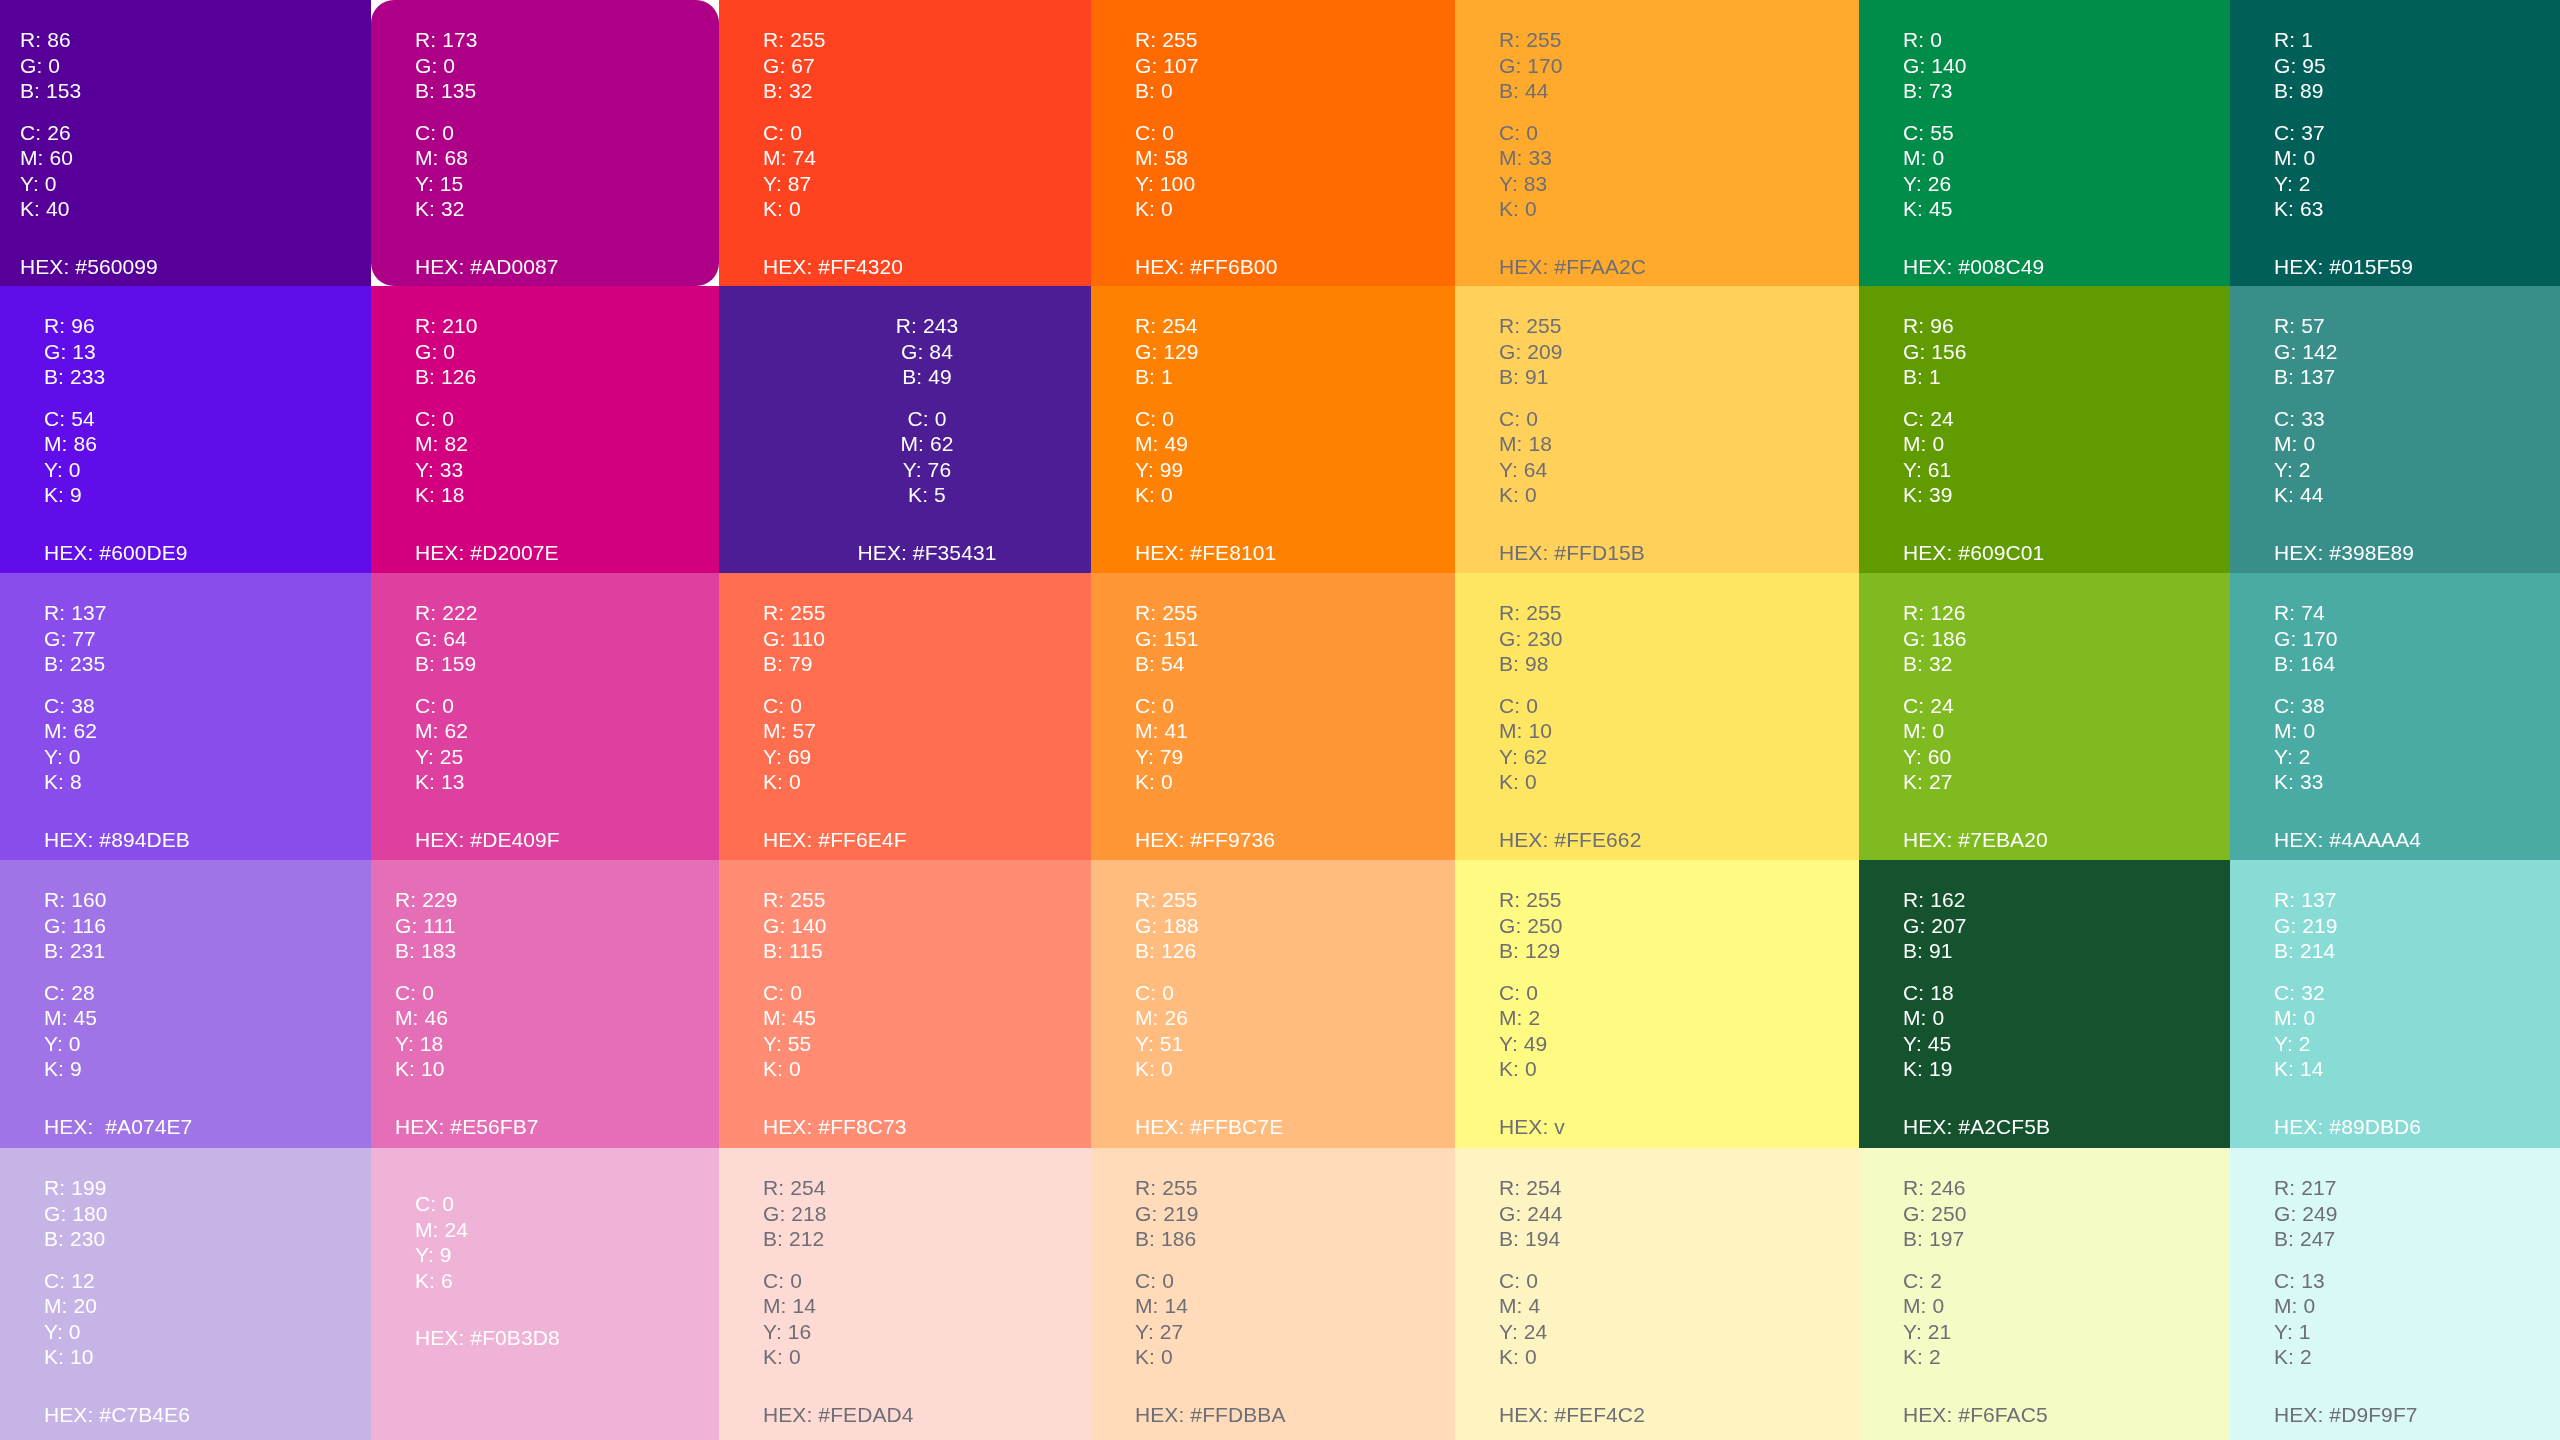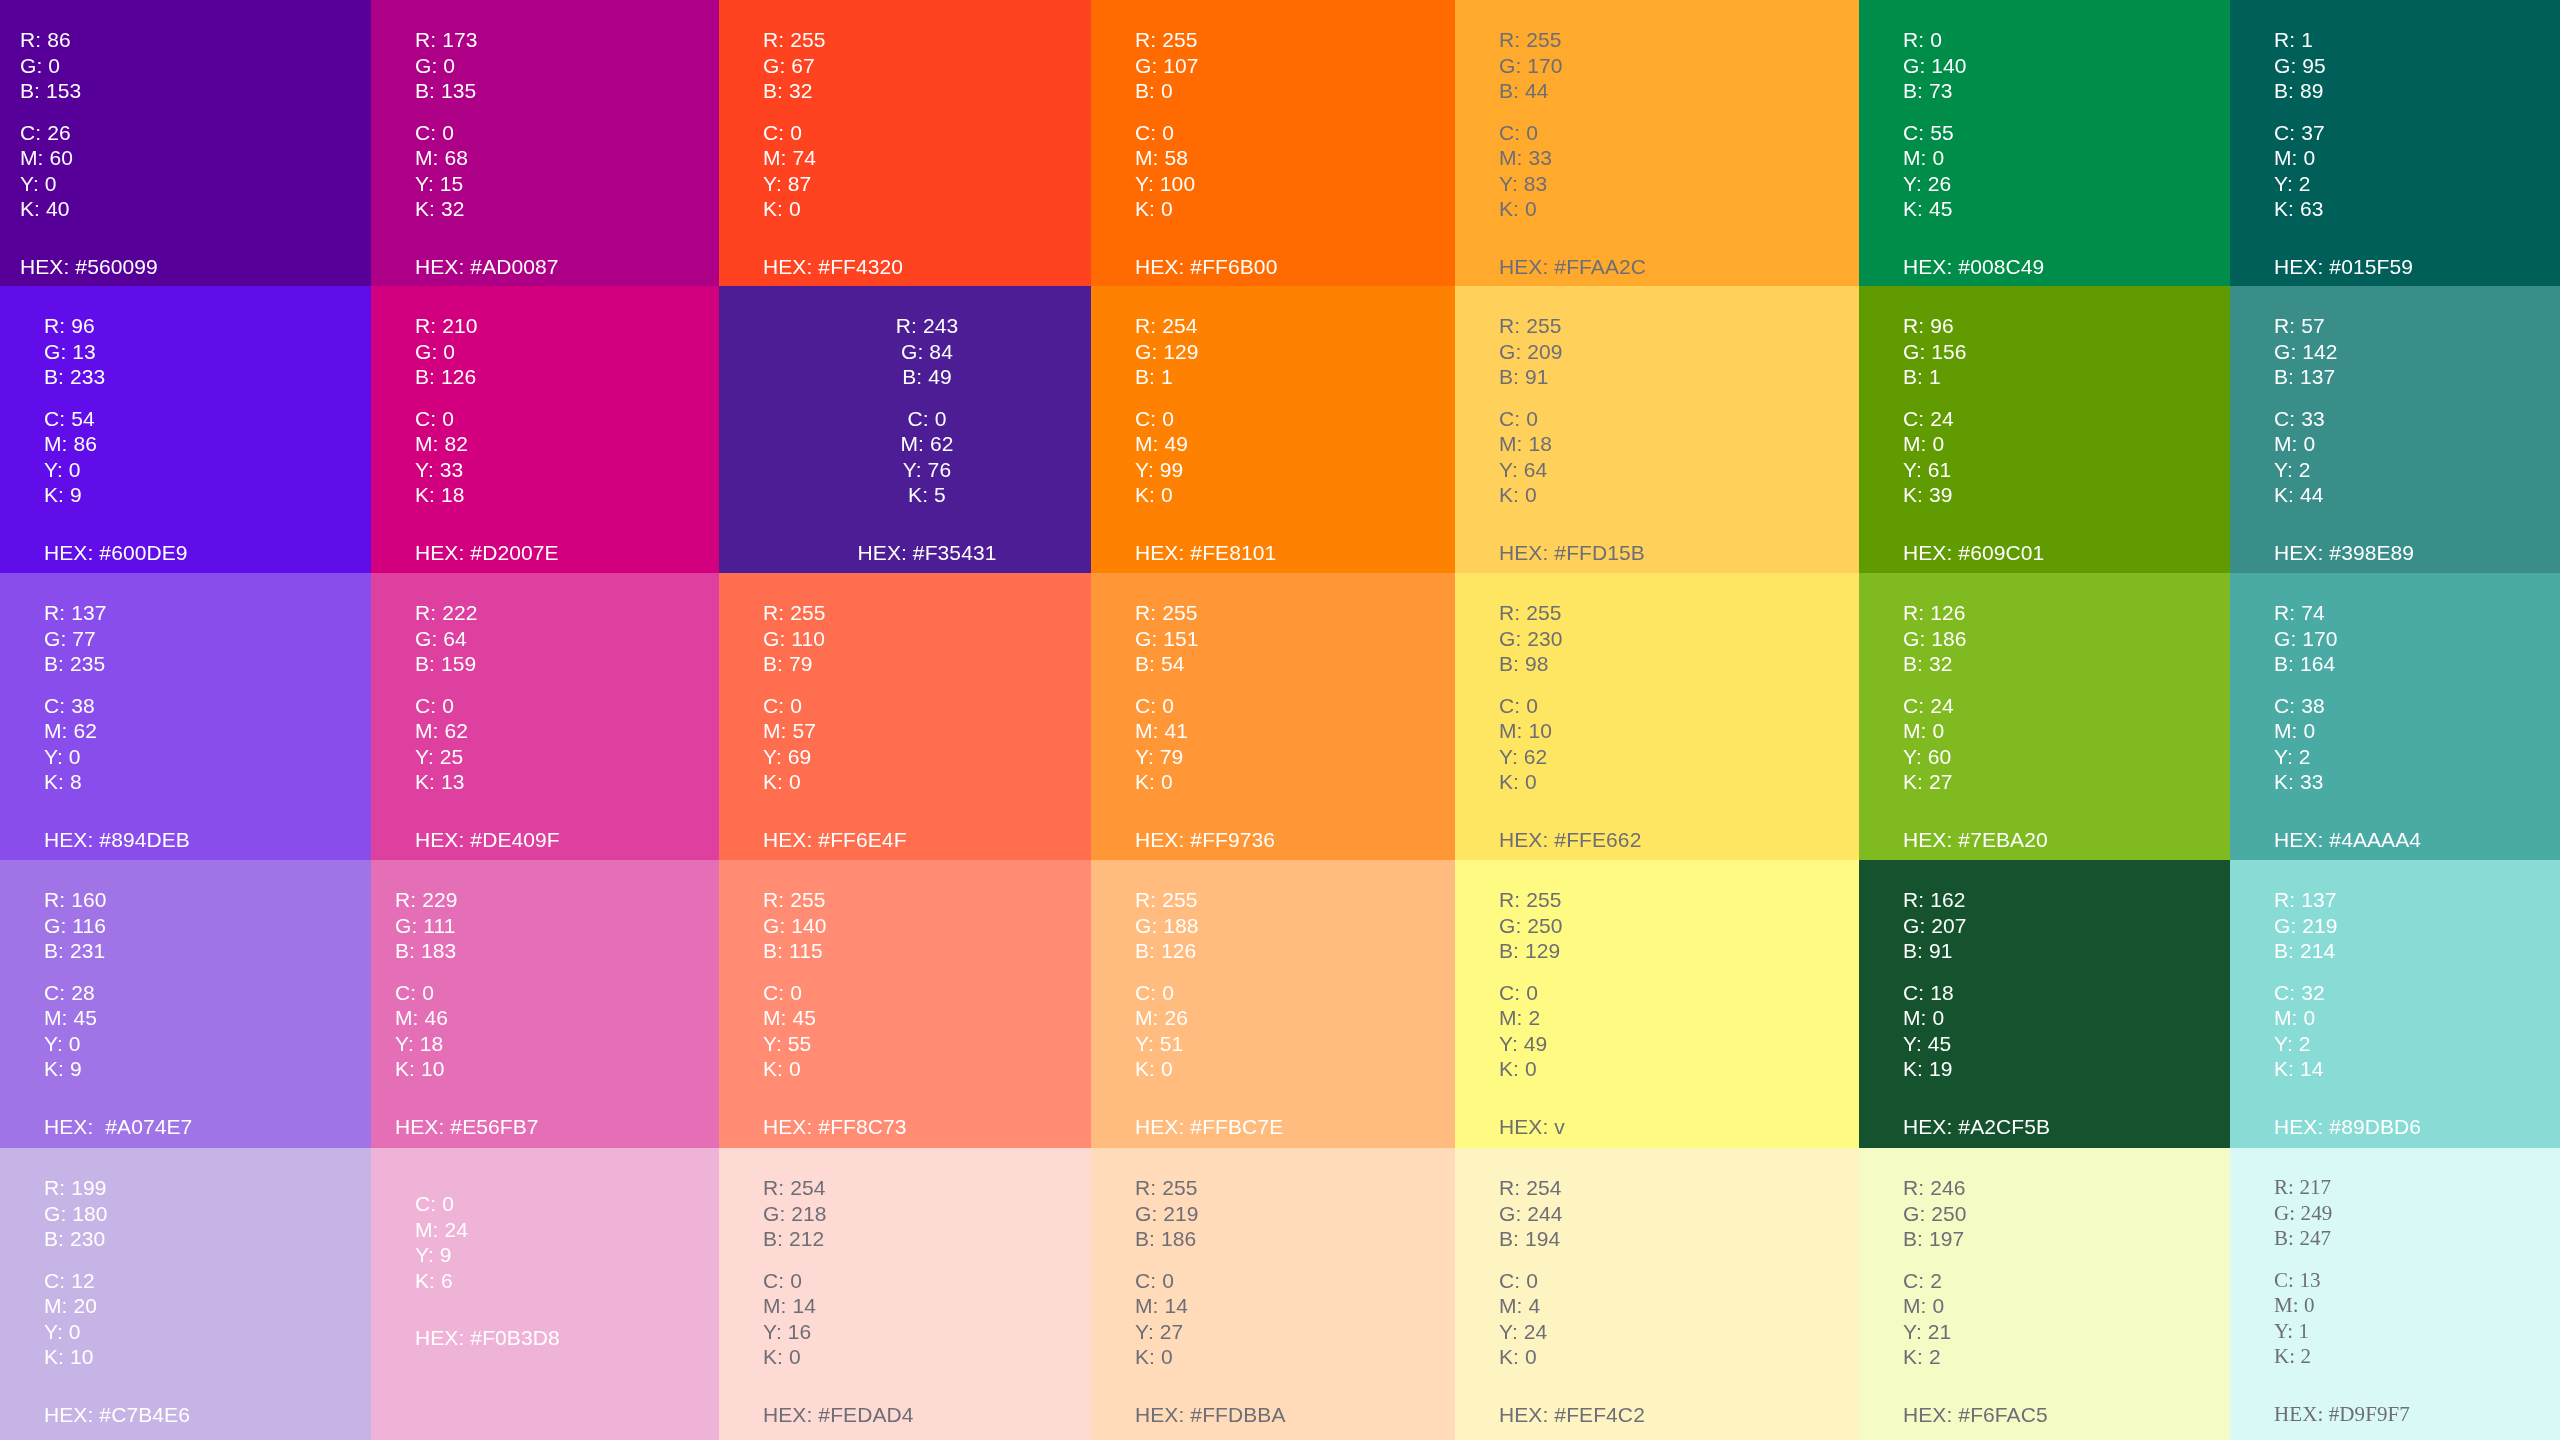--- a/index.html
+++ b/index.html
@@ -55,21 +55,21 @@
       <div class="block cmyk-block">
         <div class="line text-light">C: 26</div>
         <div class="line text-light">M: 60</div>
         <div class="line text-light">Y: 0</div>
         <div class="line text-light">K: 40</div>
       </div>
       <div class="block hex-block">
         <div class="line text-light">HEX: #560099</div>
       </div>
     </div>
-    <div class="swatch" style="background: rgb(173, 0, 135);">
+    <div class="swatch" style="background: rgb(173, 0, 135); border-radius: 23px;">
       <div class="block rgb-block">
         <div class="line text-light">R: 173</div>
         <div class="line text-light">G: 0</div>
         <div class="line text-light">B: 135</div>
       </div>
       <div class="block cmyk-block">
         <div class="line text-light">C: 0</div>
         <div class="line text-light">M: 68</div>
         <div class="line text-light">Y: 15</div>
         <div class="line text-light">K: 32</div>
@@ -578,21 +578,21 @@
       <div class="block cmyk-block">
         <div class="line text-dark">C: 2</div>
         <div class="line text-dark">M: 0</div>
         <div class="line text-dark">Y: 21</div>
         <div class="line text-dark">K: 2</div>
       </div>
       <div class="block hex-block">
         <div class="line text-dark">HEX: #F6FAC5</div>
       </div>
     </div>
-    <div class="swatch" style="background: rgb(217, 249, 247); font-family: Liberation Serif, serif;">
+    <div class="swatch" style="background: rgb(217, 249, 247);">
       <div class="block rgb-block">
         <div class="line text-dark">R: 217</div>
         <div class="line text-dark">G: 249</div>
         <div class="line text-dark">B: 247</div>
       </div>
       <div class="block cmyk-block">
         <div class="line text-dark">C: 13</div>
         <div class="line text-dark">M: 0</div>
         <div class="line text-dark">Y: 1</div>
         <div class="line text-dark">K: 2</div>

